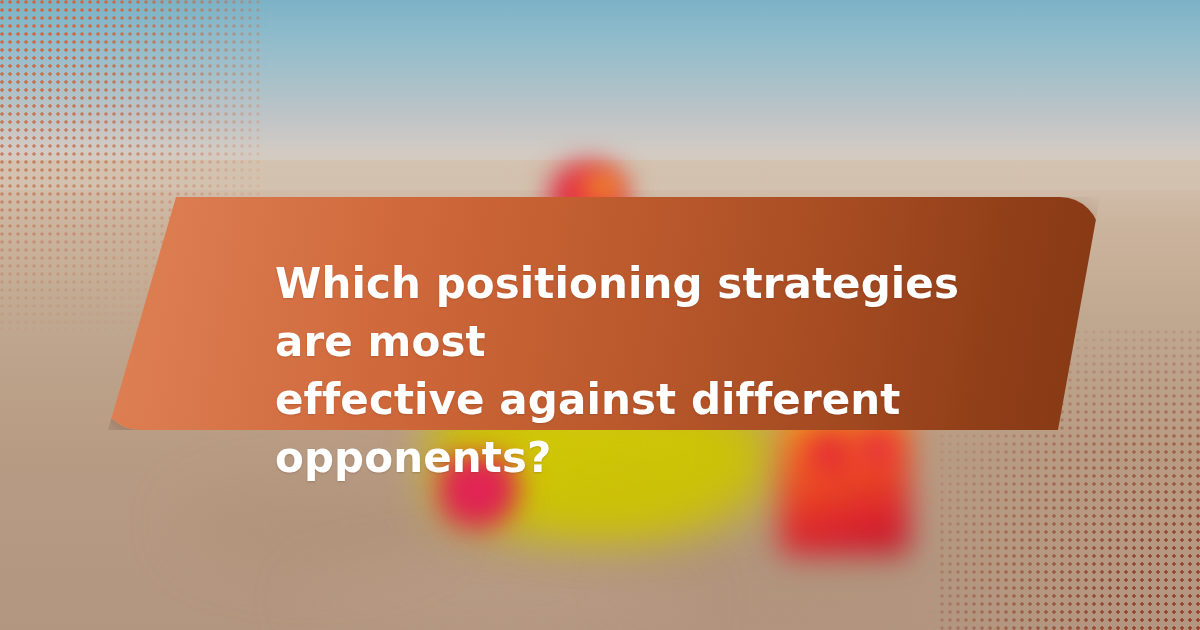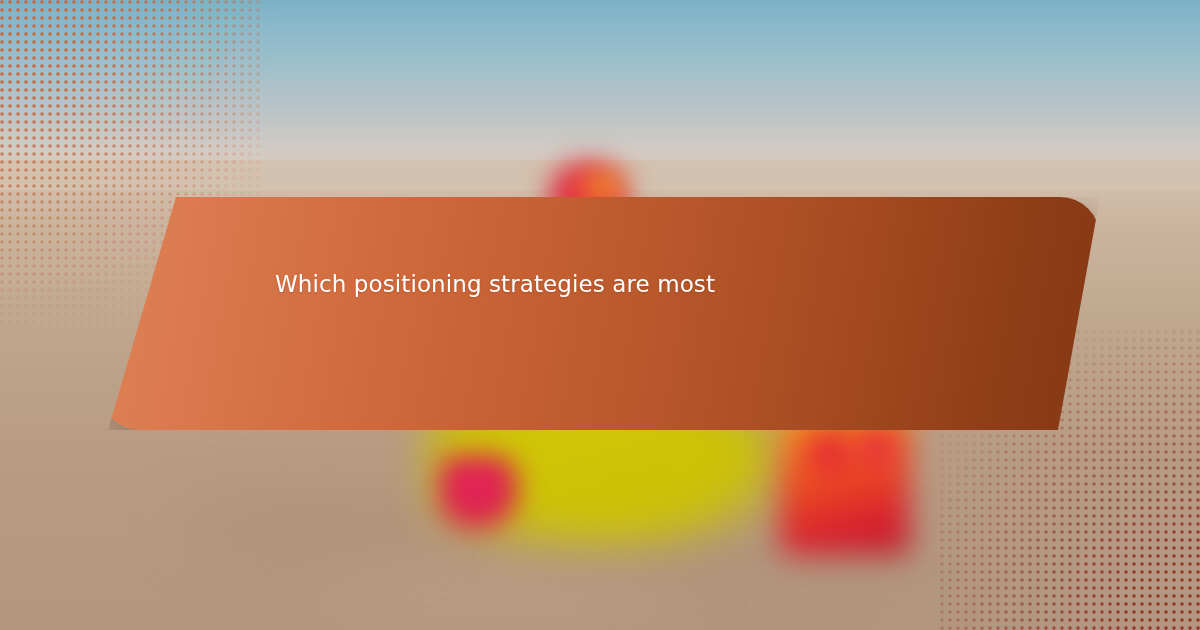--- a/index.html
+++ b/index.html
@@ -200,22 +200,22 @@
     box-shadow: 0 10px 30px rgba(60,24,8,0.28);
   }
 
   .card-text {
     position: absolute;
     left: 175px;
     top: 58px;
     width: 720px;
     color: #FFFFFF;
     font-family: "DejaVu Sans", sans-serif;
-    font-size: 23px;
-    font-weight: 400;
+    font-size: 42px;
+    font-weight: 700;
     line-height: 58px;
     letter-spacing: 0.1px;
     text-shadow: 0 1px 2px rgba(90,36,12,0.22);
   }
 </style>
 </head>
 <body>
 
 <div id="canvas">
 
@@ -241,16 +241,17 @@
 
   <div class="dots dots-tl2"></div>
   <div class="dots dots-tl"></div>
   <div class="dots dots-br2"></div>
   <div class="dots dots-br"></div>
 
   <div class="card-wrap">
     <div class="card"></div>
     <div class="card-text">
       <div>Which positioning strategies are most</div>
+      <div>effective against different opponents?</div>
     </div>
   </div>
 
 </div>
 
 </body></html>

